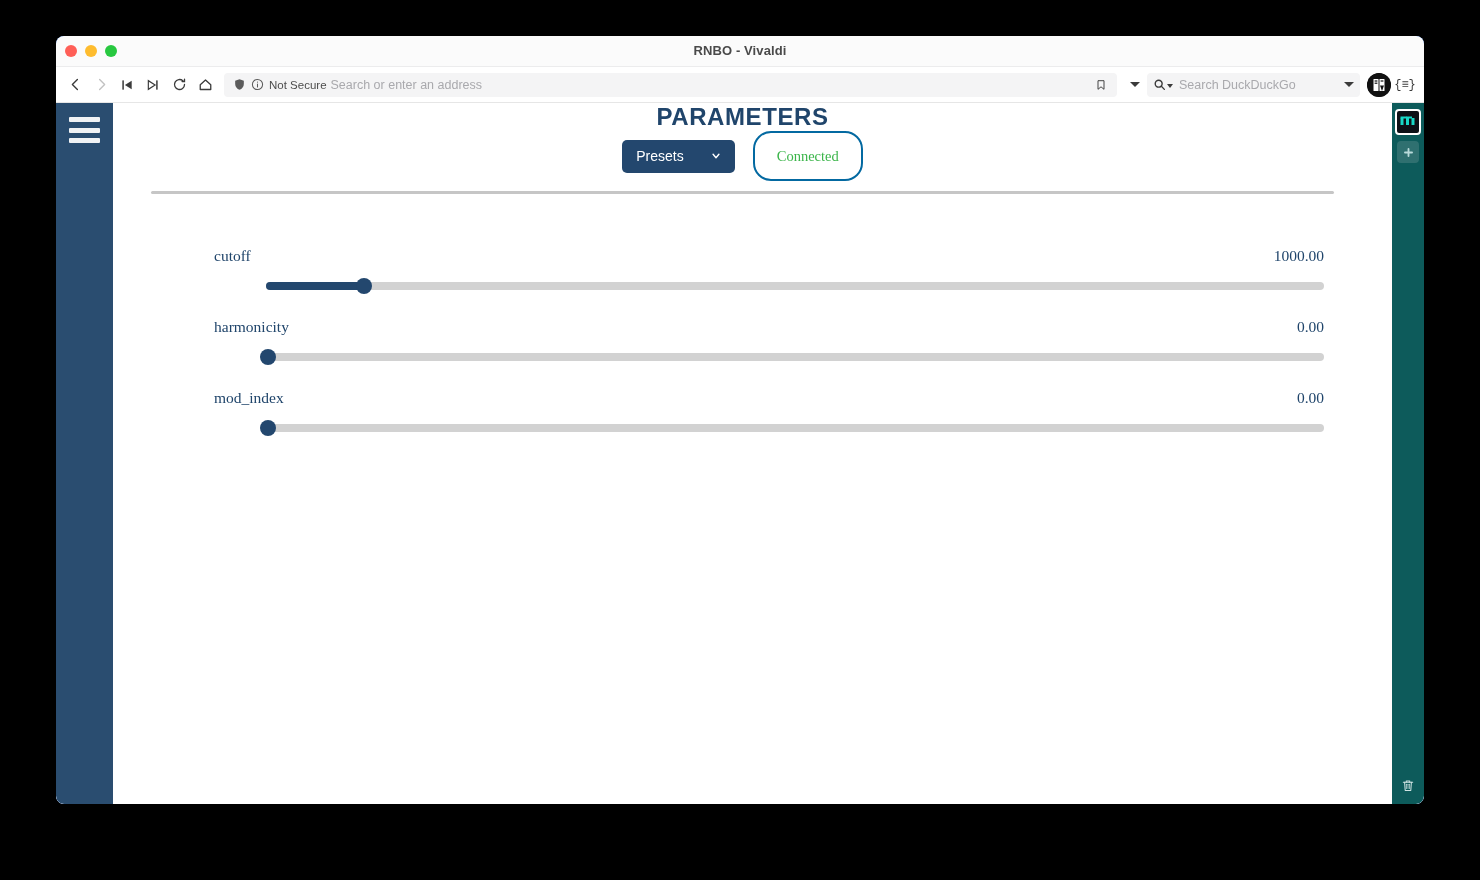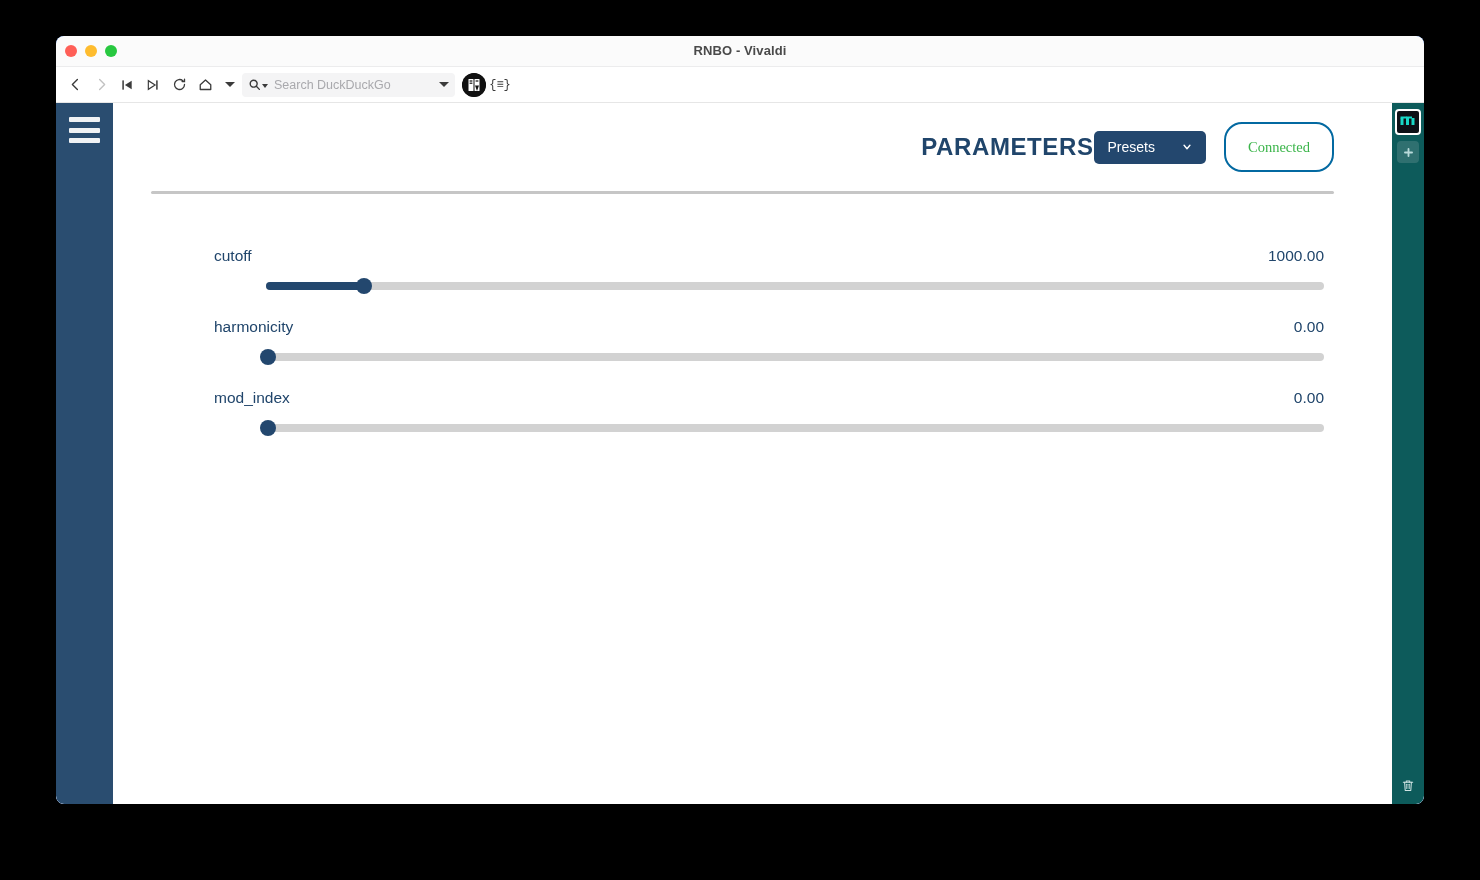--- a/index.html
+++ b/index.html
@@ -178,21 +178,21 @@
   #rnbo-page {
     position: absolute;
     left: 57px; right: 32px; top: 0; bottom: 0;
     background: #ffffff;
     overflow: hidden;
   }
   #page-header {
     position: relative;
     height: 88px;
     padding: 0 58px 0 38px;
-    display: flex; align-items: center; justify-content: flex-end;
+    display: flex; align-items: center; justify-content: flex-start; flex-direction: column;
   }
   #page-title {
     font-size: 24px; font-weight: bold;
     color: #20456b;
     letter-spacing: 0.6px;
   }
   #header-actions { display: flex; align-items: center; gap: 18px; }
   #presets-button {
     background: #23476e;
     color: #ffffff;
@@ -221,20 +221,21 @@
   #header-divider {
     margin: 0 58px 0 38px;
     height: 3px;
     background: #c6c6c6;
     border-radius: 2px;
   }
 
   
   #parameters-list {
     padding: 53px 58px 0 38px;
+    font-family: Liberation Serif, serif;
   }
   .param-row { margin-bottom: 24px; }
   .param-top {
     display: flex; align-items: baseline; justify-content: space-between;
     padding: 0 10px 0 63px;
   }
   .param-label {
     font-size: 15.5px; color: #20456b;
   }
   .param-value {
@@ -346,20 +347,41 @@
           <path d="M20 12a8 8 0 1 1-2.6-5.9"></path>
           <polyline points="20 3.4 20 7.2 16.2 7.2"></polyline>
         </svg>
     </div>
     <div class="nav-btn">
       <svg width="15" height="15" viewBox="0 0 24 24" fill="none" stroke="currentColor" stroke-width="2.1" stroke-linecap="round" stroke-linejoin="round">
           <path d="M3.6 12.4 12 4.8l8.4 7.6V20H3.6z"></path>
         </svg>
     </div>
 
+    <div id="url-bar">
+      <span id="shield-icon-wrap">
+        <svg width="13" height="13" viewBox="0 0 24 24" fill="currentColor">
+            <path d="M12 2.2 20 5.2v6.1c0 5-3.4 9.3-8 10.5-4.6-1.2-8-5.5-8-10.5V5.2z"></path>
+          </svg>
+      </span>
+      <span id="info-icon-wrap">
+        <svg width="13" height="13" viewBox="0 0 24 24" fill="none" stroke="currentColor" stroke-width="1.9">
+            <circle cx="12" cy="12" r="9.4"></circle>
+            <line x1="12" y1="11" x2="12" y2="16.6" stroke-linecap="round"></line>
+            <circle cx="12" cy="7.6" r="1.1" fill="currentColor" stroke="none"></circle>
+          </svg>
+      </span>
+      <span id="security-label">Not Secure</span>
+      <input id="address-input" type="text" value="" placeholder="Search or enter an address" style="">
+      <span id="bookmark-icon-wrap">
+        <svg width="12" height="12" viewBox="0 0 24 24" fill="none" stroke="currentColor" stroke-width="1.9" stroke-linejoin="round">
+            <path d="M6 3.4h12v17.2L12 15.6 6 20.6z"></path>
+          </svg>
+      </span>
+    </div>
 
     <div class="caret-down"></div>
 
     <div id="search-bar">
       <span id="search-glass">
         <svg width="13" height="13" viewBox="0 0 24 24" fill="none" stroke="currentColor" stroke-width="2.6" stroke-linecap="round">
             <circle cx="10.5" cy="10.5" r="6.4"></circle>
             <line x1="15.4" y1="15.4" x2="21" y2="21"></line>
           </svg>
       </span>

